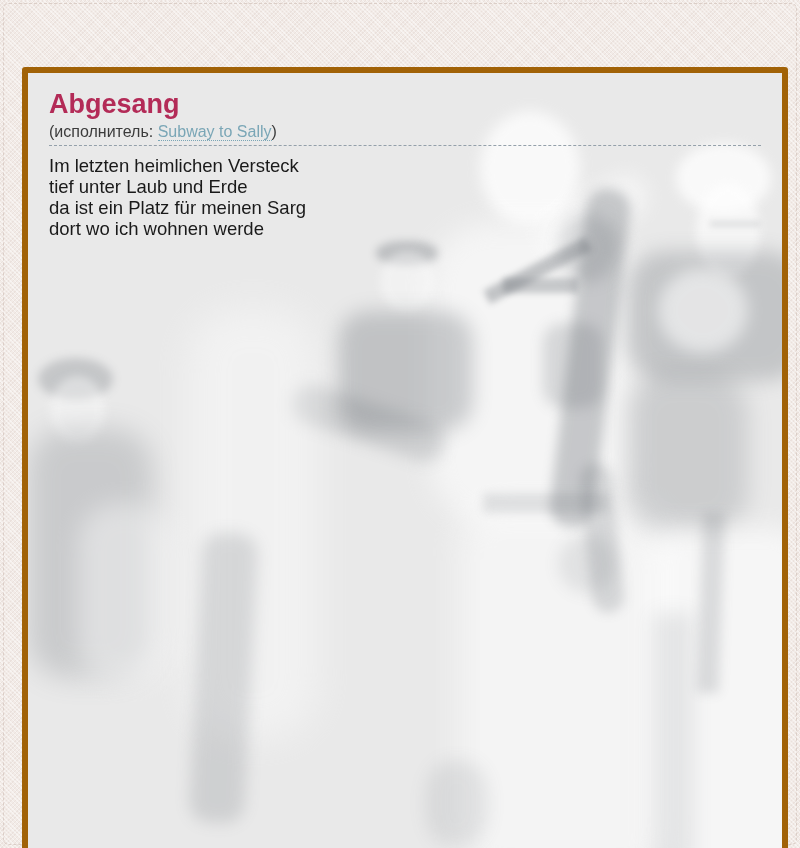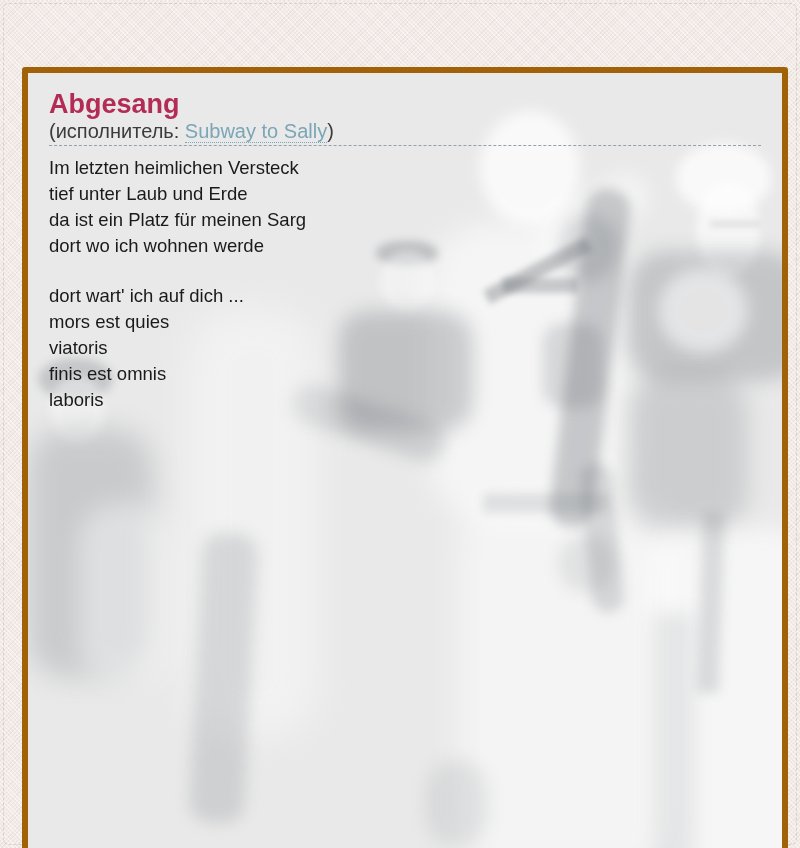--- a/index.html
+++ b/index.html
@@ -49,36 +49,36 @@
   .title {
     margin: 0;
     font-size: 27px;
     line-height: 30px;
     font-weight: bold;
     color: #b32b57;
   }
   .subtitle {
     margin-top: 3px;
     padding-bottom: 4px;
-    font-size: 20px;
+    font-size: 16px;
     line-height: 19px;
     color: #3b3b3b;
     border-bottom: 1px dashed #94a0aa;
     white-space: pre-wrap;
   }
   .artist {
     color: #7aa6b6;
     text-decoration: none;
     border-bottom: 1px dotted #7aa6b6;
     cursor: pointer;
   }
   .lyrics {
     margin-top: 9px;
     font-size: 18.5px;
-    line-height: 26px;
+    line-height: 21px;
     color: #1a1a1a;
   }
   .lyrics p {
     margin: 0 0 24px 0;
     white-space: pre-line;
   }
 </style>
 </head>
 <body>
 
@@ -127,20 +127,15 @@
   </div>
 
   <div class="content">
     <h1 class="title">Abgesang</h1>
     <div class="subtitle"><span>(исполнитель: </span><a class="artist" href="#">Subway to Sally</a><span>)</span></div>
     <div class="lyrics">
       <p>Im letzten heimlichen Versteck
 tief unter Laub und Erde
 da ist ein Platz für meinen Sarg
 dort wo ich wohnen werde</p>
-      <p>dort wart' ich auf dich ...
-mors est quies
-viatoris
-finis est omnis
-laboris</p>
     </div>
   </div>
 </div>
 
 </body></html>

